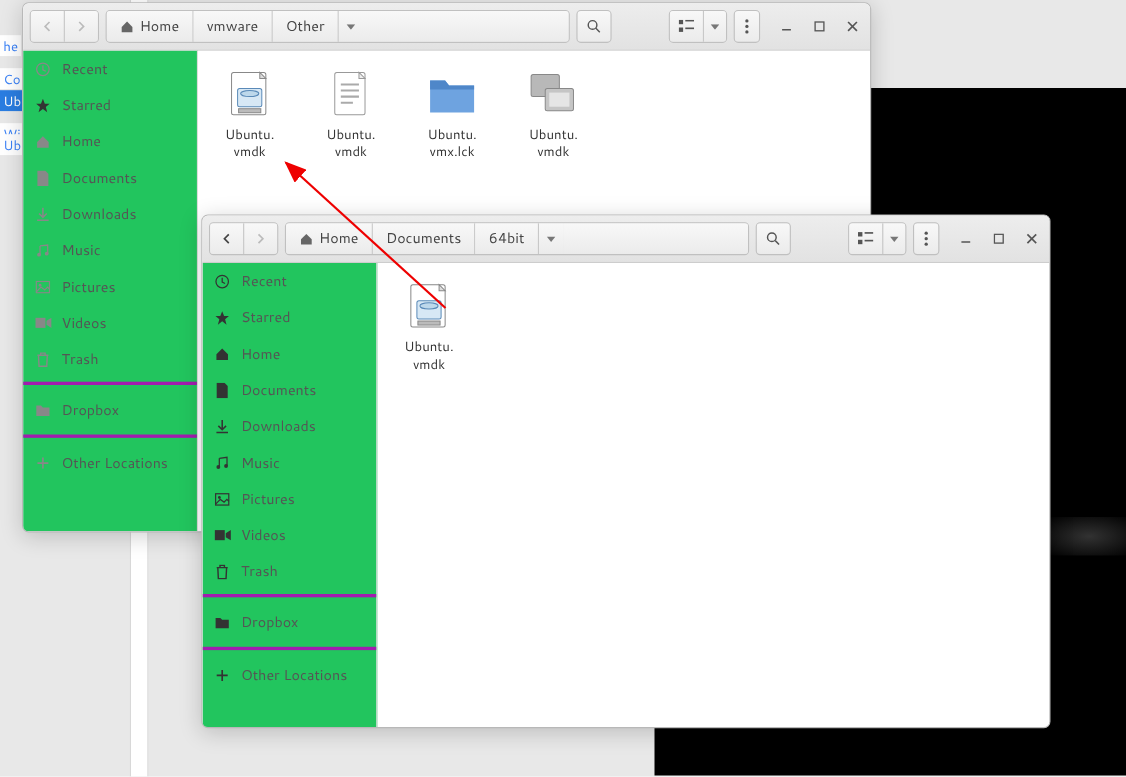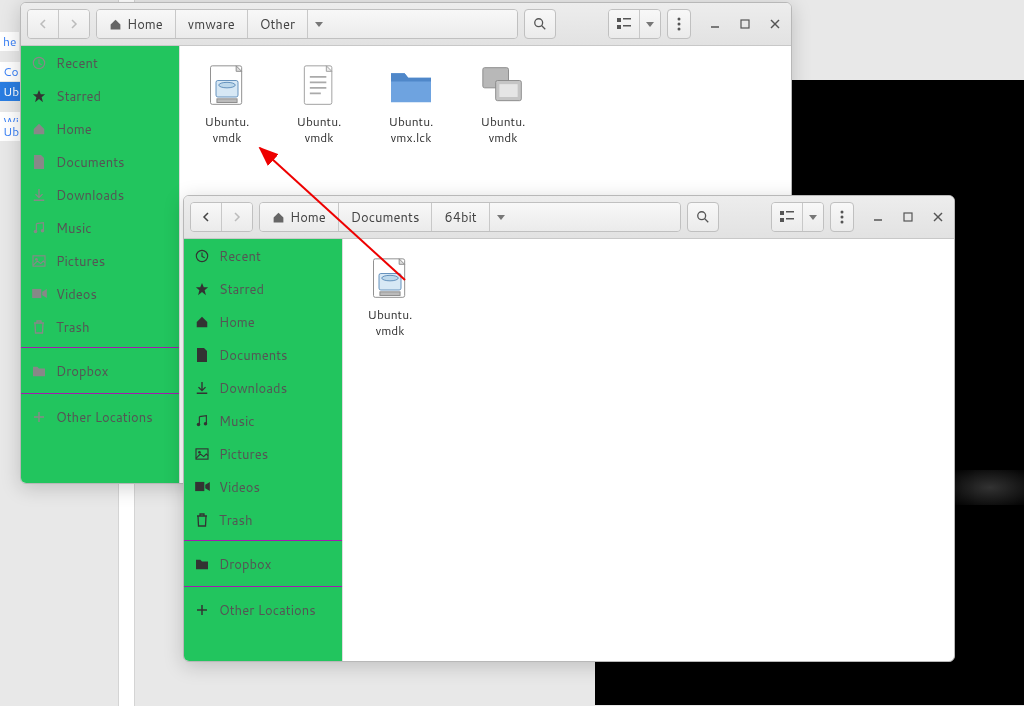--- a/index.html
+++ b/index.html
@@ -164,21 +164,21 @@
   .side-item {
     height: 33px;
     padding: 0 10px;
     display: flex;
     align-items: center;
     gap: 9px;
     color: #555;
     cursor: pointer;
   }
   .side-item .ic { width:16px; display:flex; justify-content:center; color:#888; }
-  .side-item.sep-above { border-top: 1px solid #a21caf; margin-top:4px; padding-top:4px; height:37px; }
+  .side-item.sep-above { border-top: 3px solid #a21caf; margin-top:4px; padding-top:4px; height:37px; }
   .side-item.starred .ic { color:#555; }
   
   .content {
     flex: 1;
     padding: 16px 10px;
     display: flex;
     flex-wrap: wrap;
     align-content: flex-start;
     gap: 10px 18px;
   }

